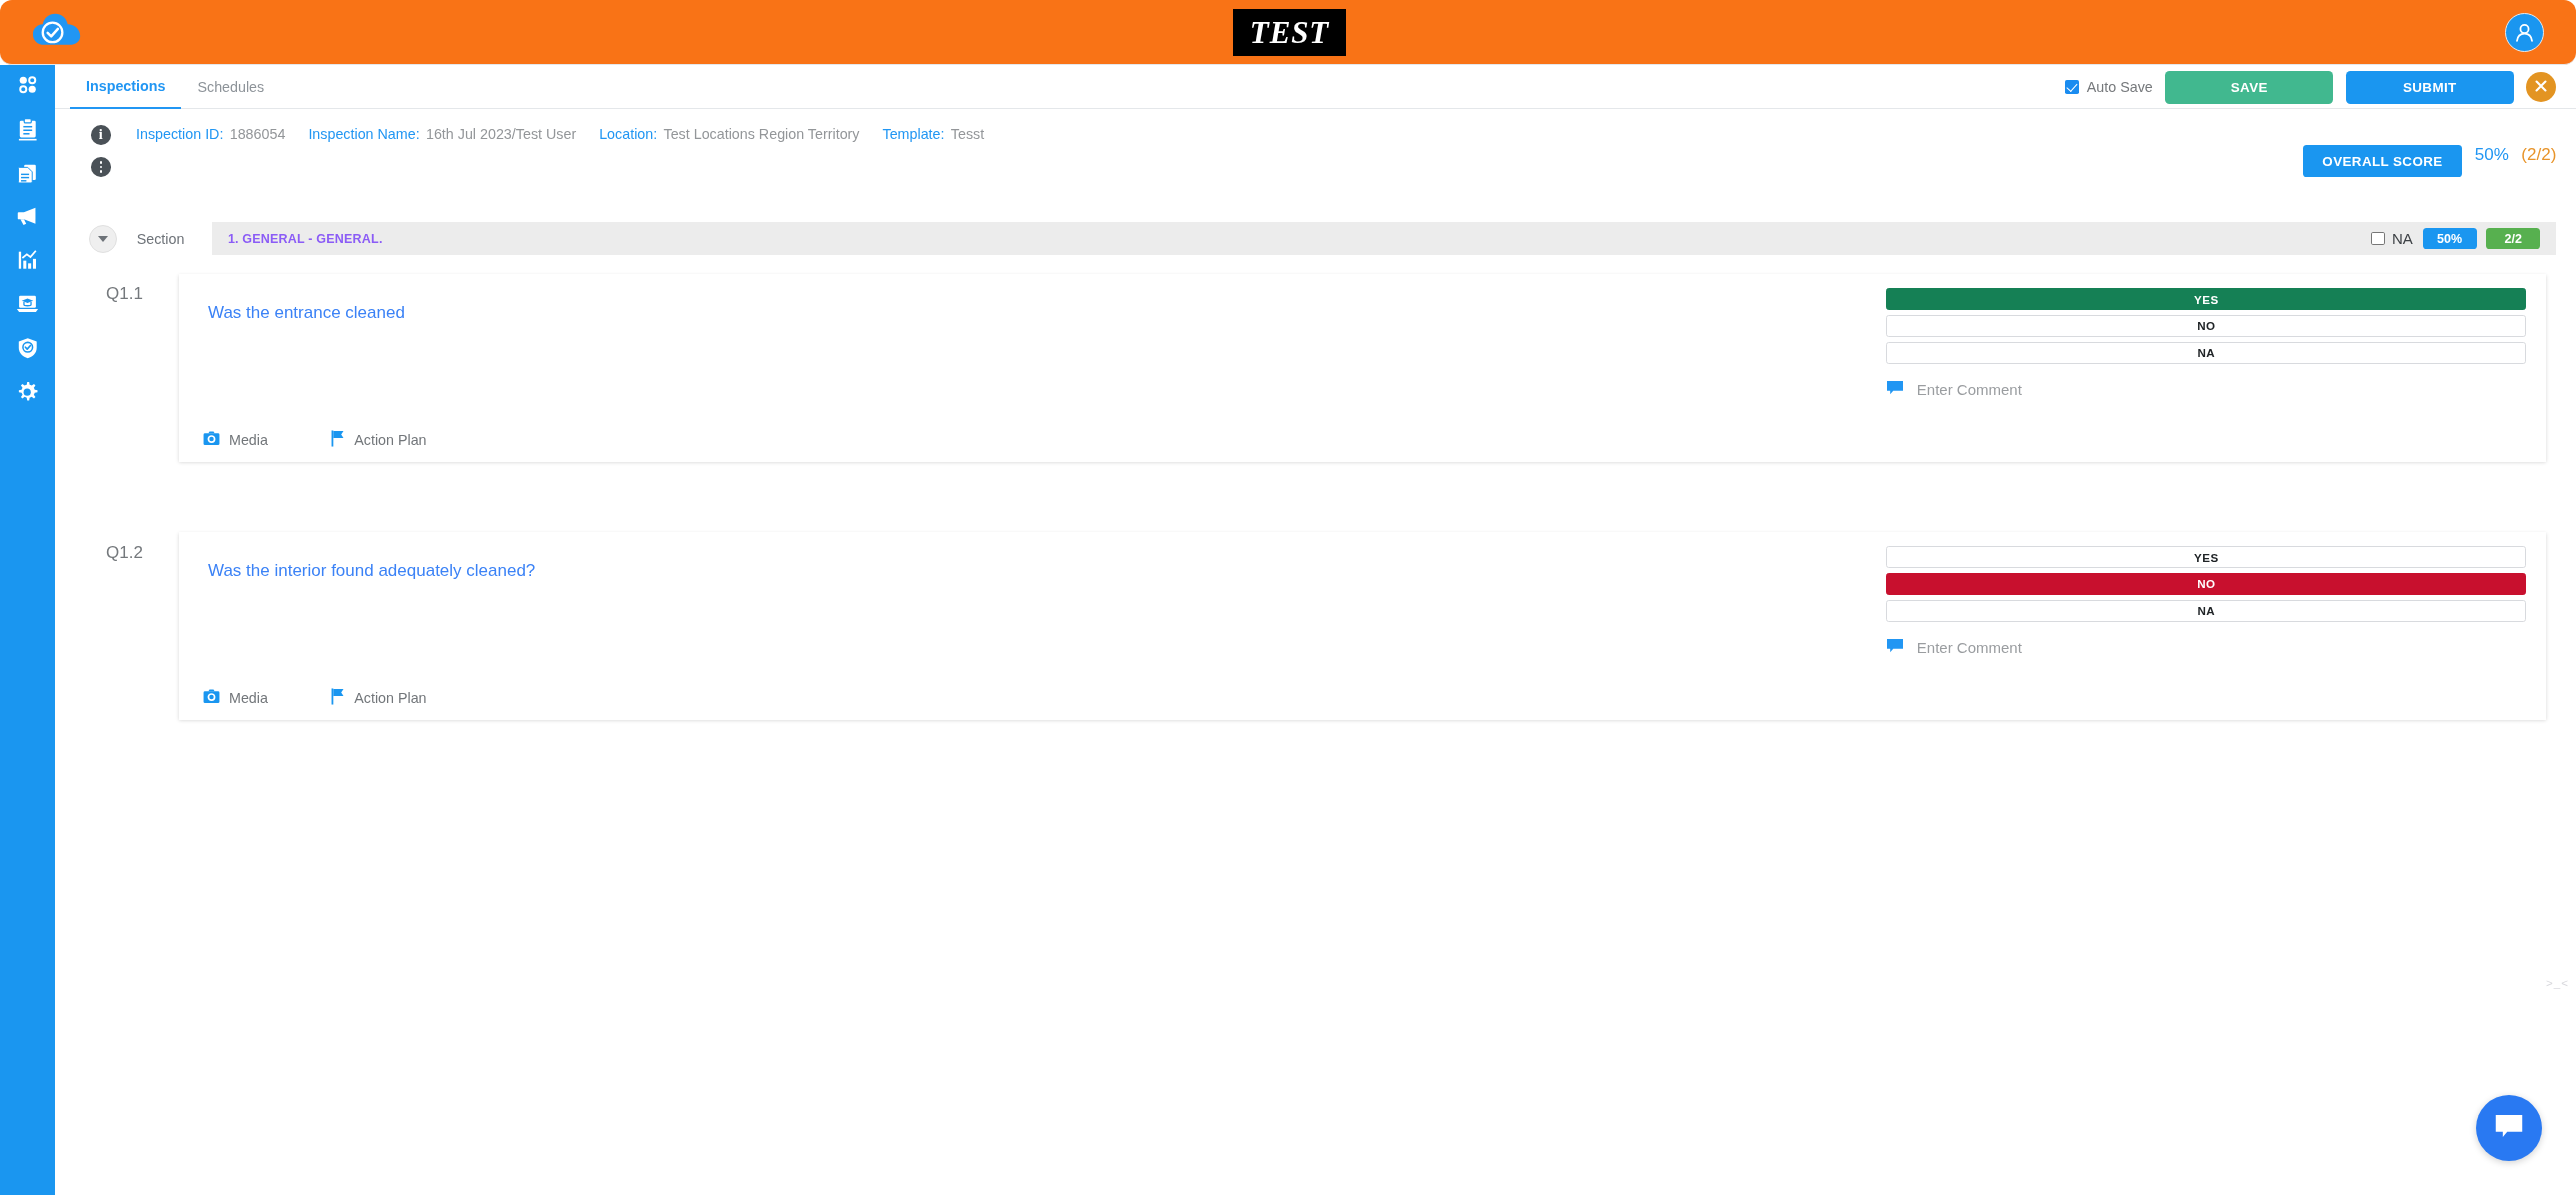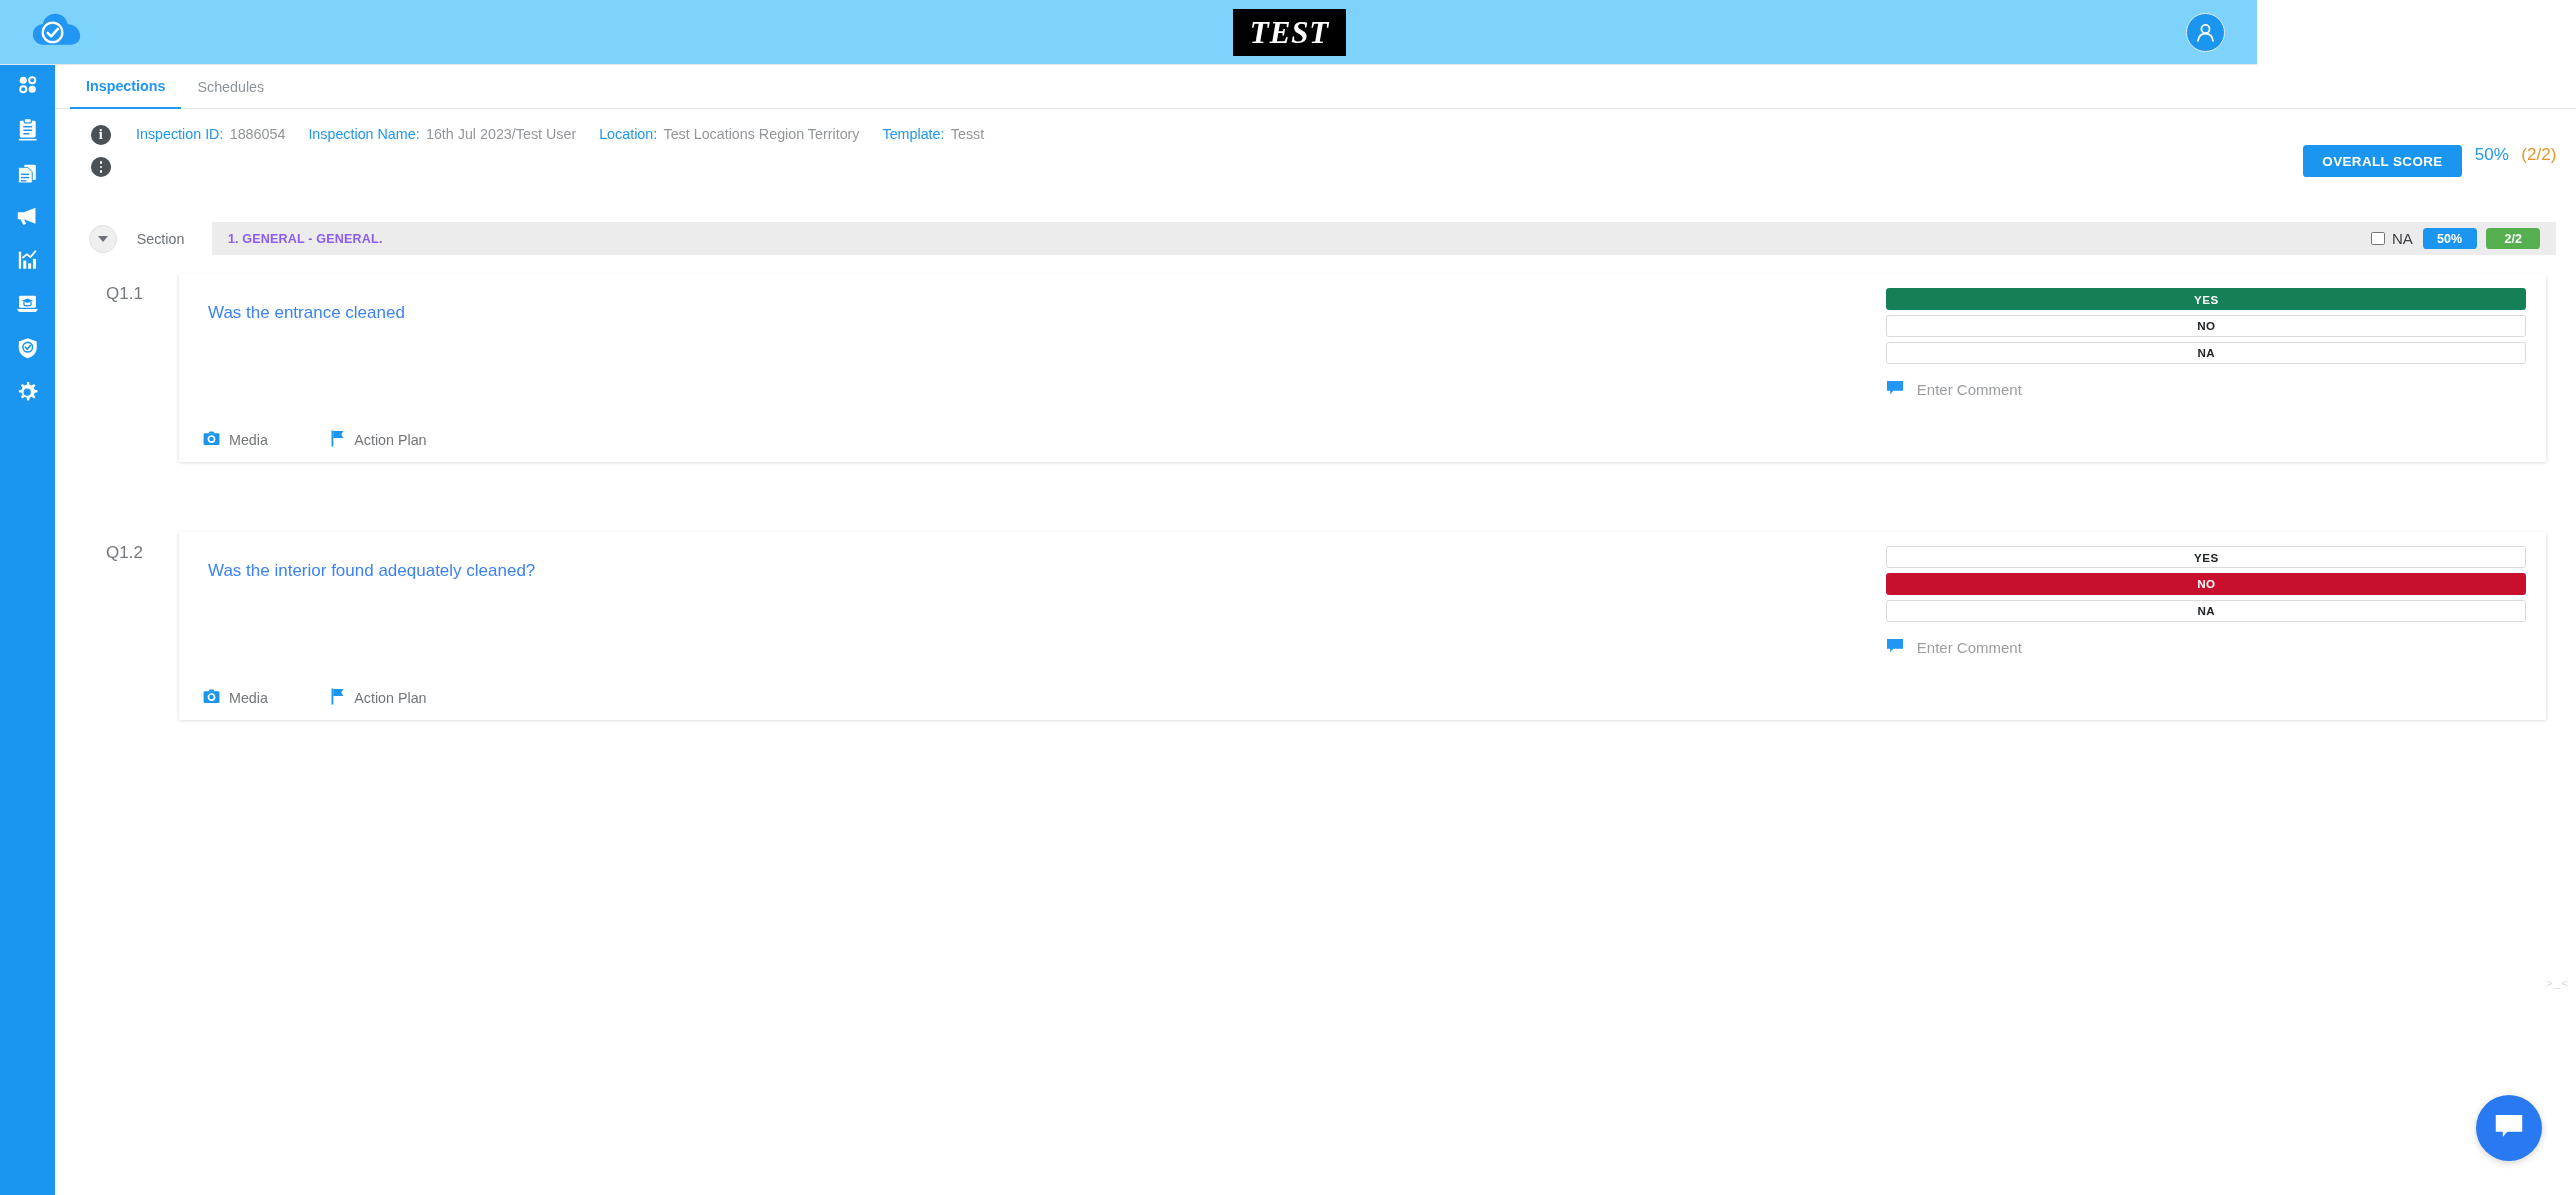--- a/index.html
+++ b/index.html
@@ -7,24 +7,25 @@
     width: 2576px;
     height: 1196px;
     background: #ffffff;
     font-family: "Liberation Sans", sans-serif;
     overflow: hidden;
   }
 
   
   .topbar {
     position: absolute; top: 0; left: 0;
-    width: 2257px; height: 65px;
-    background: #7dd3fc;
+    width: 2576px; height: 65px;
+    background: #f97316;
     border-bottom: 0.9px solid #e4e7ea;
     z-index: 30;
+    border-radius: 12px;
   }
   .logo-cloud {
     position: absolute; left: 32px; top: 10.7px;
     width: 50px; height: 41px;
   }
   .brand-logo {
     position: absolute; left: 1233px; top: 9px;
     width: 113px; height: 47px;
     background: #000000;
     display: flex; align-items: center; justify-content: center;
@@ -352,20 +353,35 @@
     </span>
   </div>
 </div>
 
 <div class="tabstrip">
   <div class="tabs">
     <div class="tab active">Inspections</div>
     <div class="tab">Schedules</div>
   </div>
 
+  <div class="toolbar">
+    <label class="autosave">
+      <span class="cbox"></span>
+      <span>Auto Save</span>
+    </label>
+    <button class="btn btn-save">SAVE</button>
+    <button class="btn btn-submit">SUBMIT</button>
+    <div class="btn-close">
+      <span>
+        <svg width="16" height="16" viewBox="0 0 18 18">
+          <path d="M4 4 L14 14 M14 4 L4 14" stroke="#fff" stroke-width="2.4" stroke-linecap="round"></path>
+        </svg>
+      </span>
+    </div>
+  </div>
 </div>
 
 <div class="infobar">
   <div class="info-icon-circ">i</div>
   <div class="info-icon-dots">
     <i></i>
       <i></i>
       <i></i>
   </div>
 

